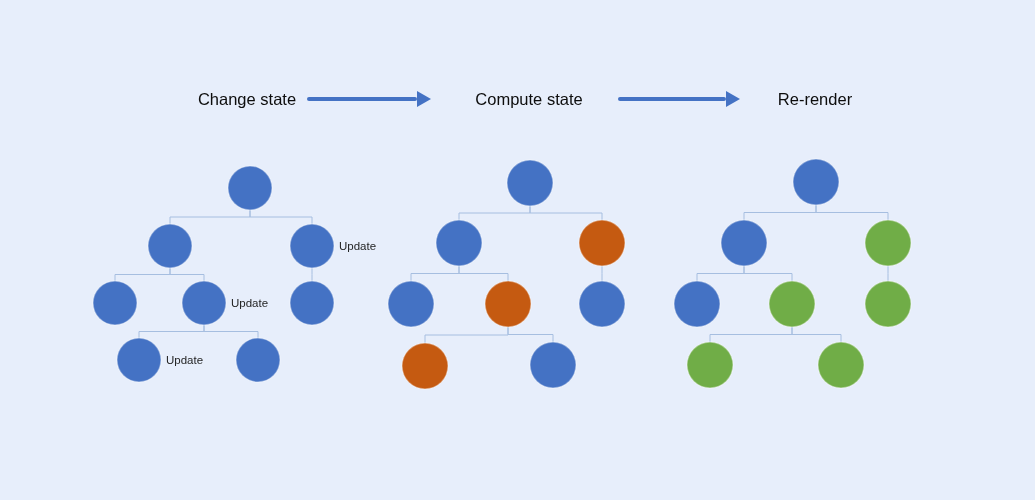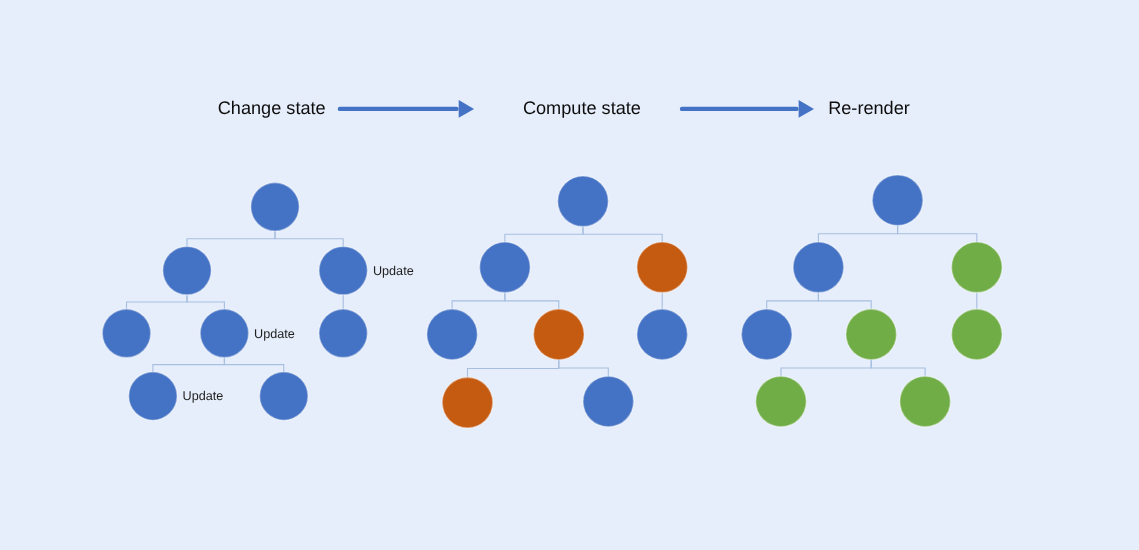--- a/index.html
+++ b/index.html
@@ -19,21 +19,21 @@
     position: absolute;
     top: 89px;
     transform: translateX(-50%);
     font-size: 16.5px;
     line-height: 20px;
     color: #0d0d0d;
     white-space: nowrap;
   }
   #step-1 { left: 247px; }
   #step-2 { left: 529px; }
-  #step-3 { left: 790px; }
+  #step-3 { left: 815px; }
   .arrow {
     position: absolute;
     top: 91px;
     height: 16px;
     display: flex;
     align-items: center;
   }
   #arrow-1 { left: 307px; width: 124px; }
   #arrow-2 { left: 618px; width: 122px; }
   .arrow .bar {

